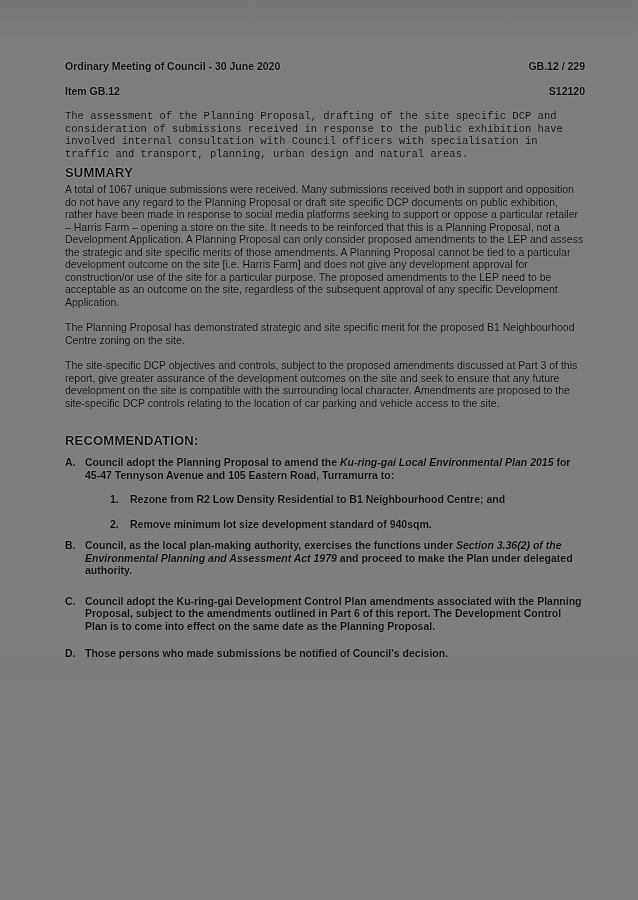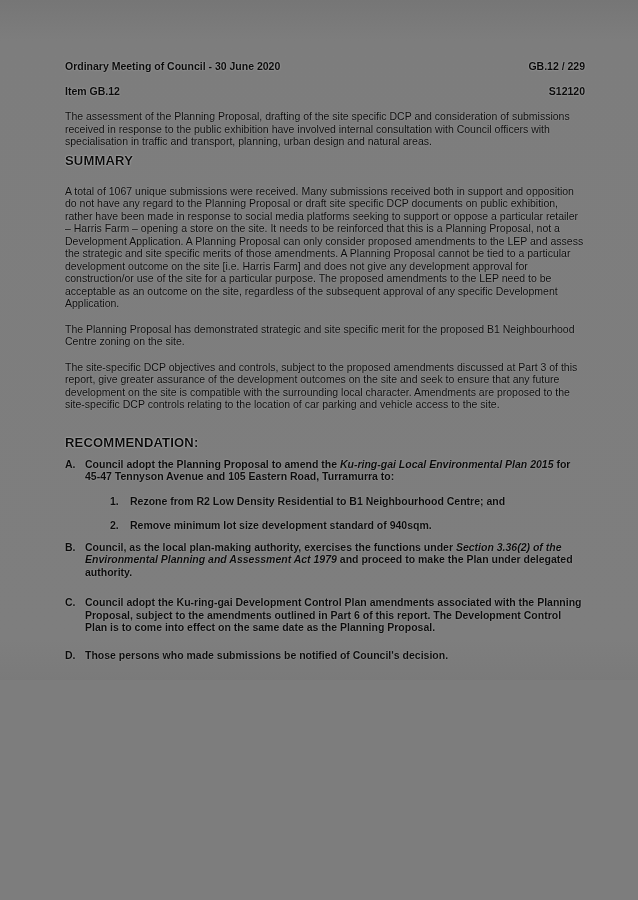--- a/index.html
+++ b/index.html
@@ -22,28 +22,28 @@
     font-size:10.5px; font-weight:bold;
     margin-bottom:13px;
     text-shadow:0 0 2px rgba(255,255,255,0.45);
   }
   h2 {
     font-size:13px; font-weight:bold; margin:0;
     letter-spacing:0.2px;
     text-shadow:0 0 2px rgba(255,255,255,0.55), 0 0 1px rgba(255,255,255,0.4);
   }
   h2.ic   { margin:21px 0 7px 0; }
-  h2.sum  { margin:0 0 17px 0; }
+  h2.sum  { margin:0 0 3px 0; }
   h2.rec  { margin:24px 0 0 0; }
   p {
     font-size:10.5px; line-height:12.5px;
     margin:0 0 13px 0;
     text-shadow:0 0 1.5px rgba(255,255,255,0.35);
   }
-  p.tight { margin-bottom:5px; }
+  p.tight { margin-bottom:5px;font-family:Liberation Mono, monospace; }
   p.intro { margin:25px 0 0 0; }
   .rec-item {
     display:flex;
     font-size:10.5px; line-height:12.5px; font-weight:bold;
     text-shadow:0 0 1.5px rgba(255,255,255,0.4);
   }
   .rec-item .lbl { flex:none; width:20px; }
   .rec-item .txt { flex:1; }
   .mA { margin-top:8px; }
   .mS1 { margin-top:12px; margin-left:45px; }

